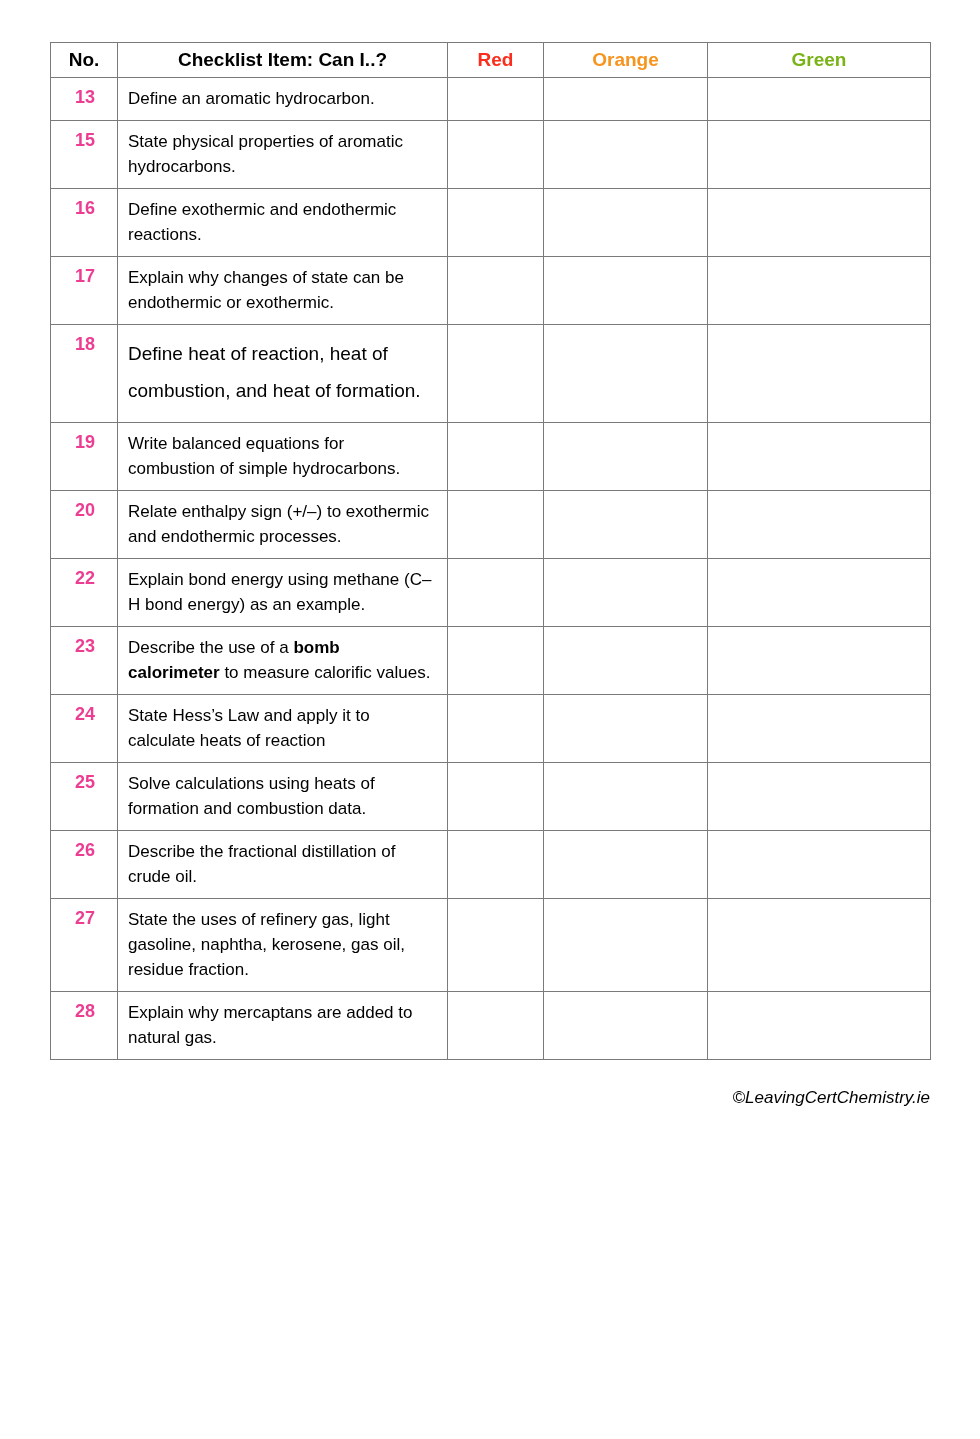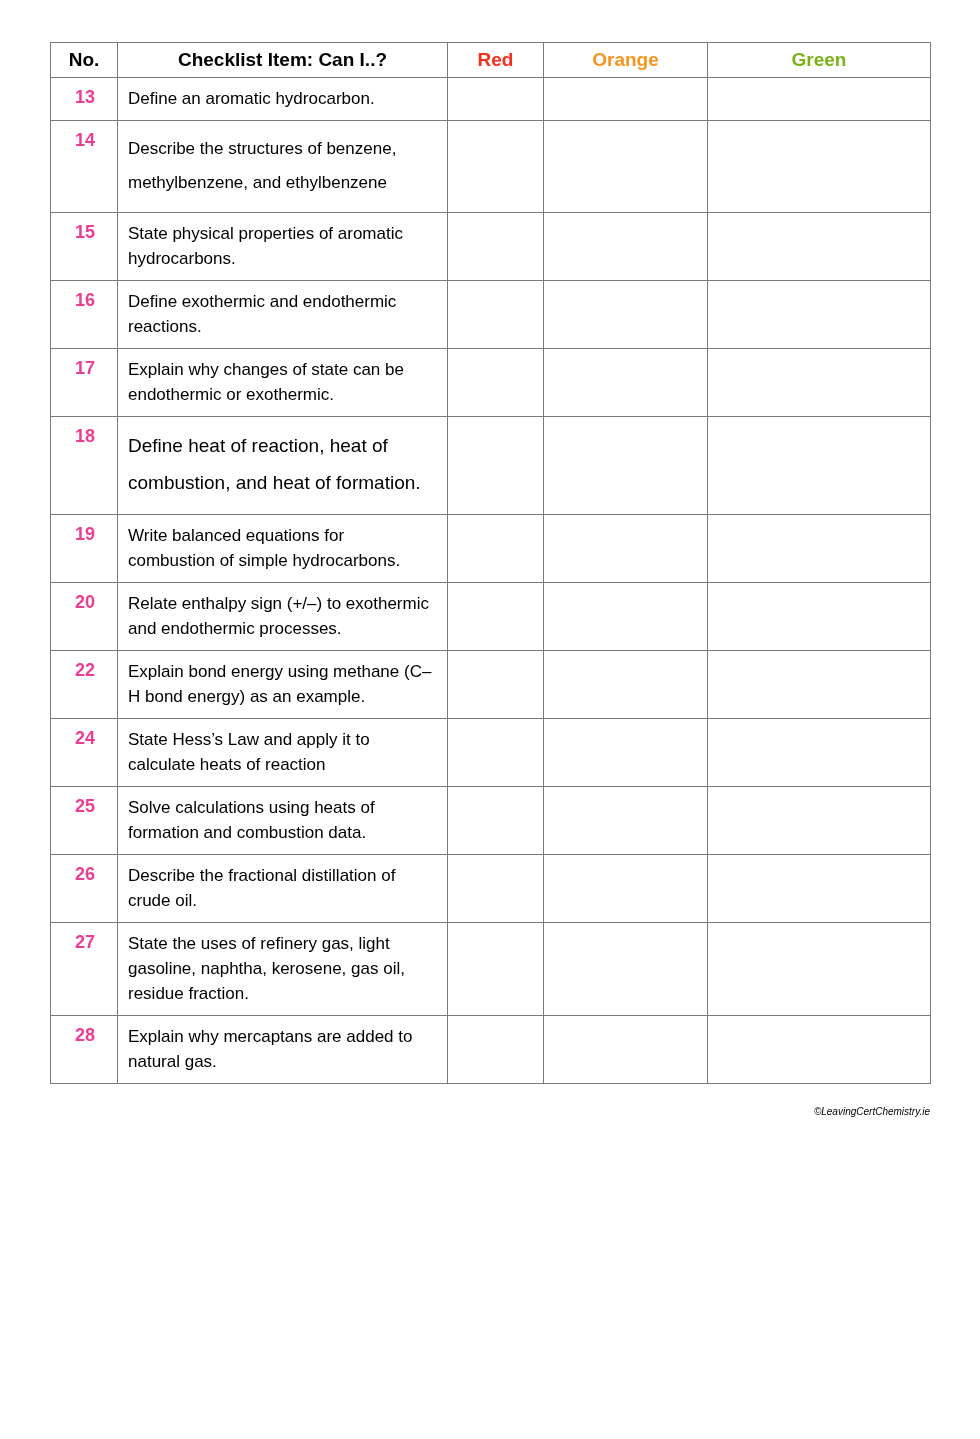--- a/index.html
+++ b/index.html
@@ -68,23 +68,23 @@
     font-size: 19px;
     line-height: 37px;
     padding-top: 10px;
     padding-bottom: 13px;
   }
   td.col-item .bold { font-weight: bold; }
   td.col-status { background: #ffffff; }
 
   .footer-credit {
     width: 880px;
-    margin: 22px 50px 0 50px;
+    margin: 28px 50px 0 50px;
     text-align: right;
-    font-size: 10px;
+    font-size: 17px;
     font-style: italic;
     color: #000000;
   }
 </style>
 </head>
 <body>
 
 <div class="page">
   <table class="checklist">
     <colgroup>
@@ -104,27 +104,20 @@
       </tr>
     </thead>
     <tbody>
         <tr>
           <td class="col-no">13</td>
           <td class="col-item"><span>Define an aromatic hydrocarbon.</span></td>
           <td class="col-status col-red"></td>
           <td class="col-status col-orange"></td>
           <td class="col-status col-green"></td>
         </tr>
-        <tr class="spaced">
-          <td class="col-no">14</td>
-          <td class="col-item"><span>Describe the structures of benzene, methylbenzene, and ethylbenzene</span></td>
-          <td class="col-status col-red"></td>
-          <td class="col-status col-orange"></td>
-          <td class="col-status col-green"></td>
-        </tr>
         <tr>
           <td class="col-no">15</td>
           <td class="col-item"><span>State physical properties of aromatic hydrocarbons.</span></td>
           <td class="col-status col-red"></td>
           <td class="col-status col-orange"></td>
           <td class="col-status col-green"></td>
         </tr>
         <tr>
           <td class="col-no">16</td>
           <td class="col-item"><span>Define exothermic and endothermic reactions.</span></td>
@@ -161,20 +154,27 @@
           <td class="col-status col-green"></td>
         </tr>
         <tr>
           <td class="col-no">22</td>
           <td class="col-item"><span>Explain bond energy using methane (C–H bond energy) as an example.</span></td>
           <td class="col-status col-red"></td>
           <td class="col-status col-orange"></td>
           <td class="col-status col-green"></td>
         </tr>
         <tr>
+          <td class="col-no">23</td>
+          <td class="col-item"><span>Describe the use of a </span><span class="bold">bomb calorimeter</span><span> to measure calorific values.</span></td>
+          <td class="col-status col-red"></td>
+          <td class="col-status col-orange"></td>
+          <td class="col-status col-green"></td>
+        </tr>
+        <tr>
           <td class="col-no">24</td>
           <td class="col-item"><span>State Hess’s Law and apply it to calculate heats of reaction</span></td>
           <td class="col-status col-red"></td>
           <td class="col-status col-orange"></td>
           <td class="col-status col-green"></td>
         </tr>
         <tr>
           <td class="col-no">25</td>
           <td class="col-item"><span>Solve calculations using heats of formation and combustion data.</span></td>
           <td class="col-status col-red"></td>

